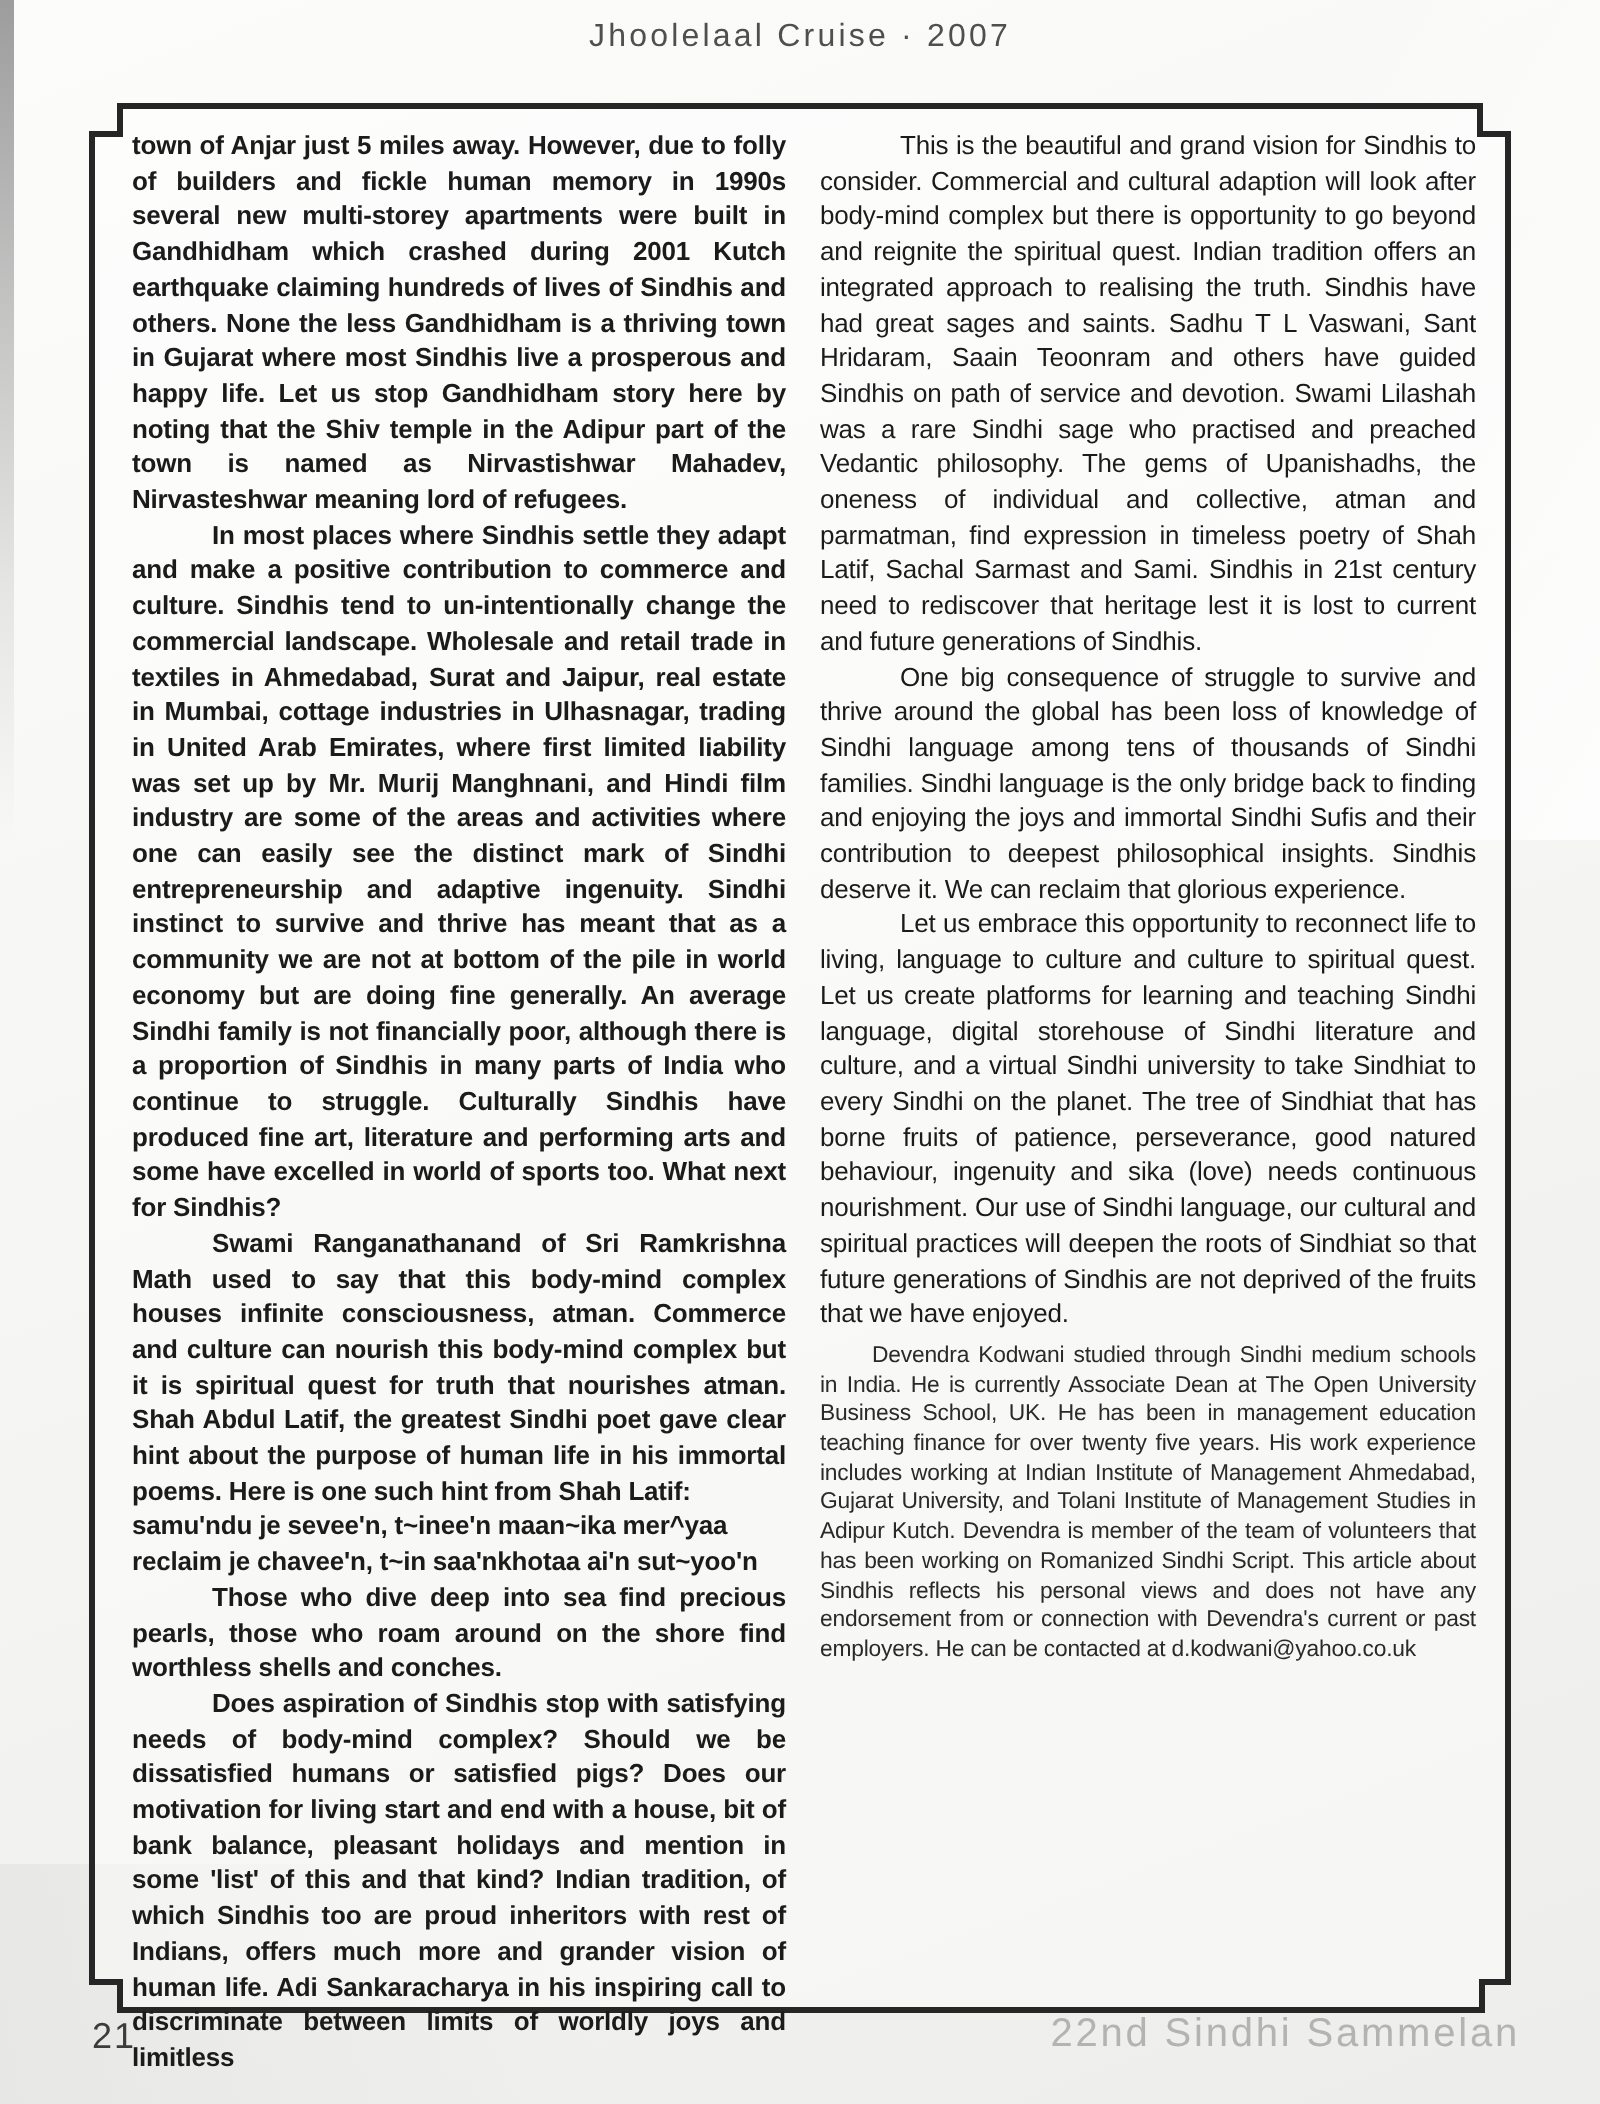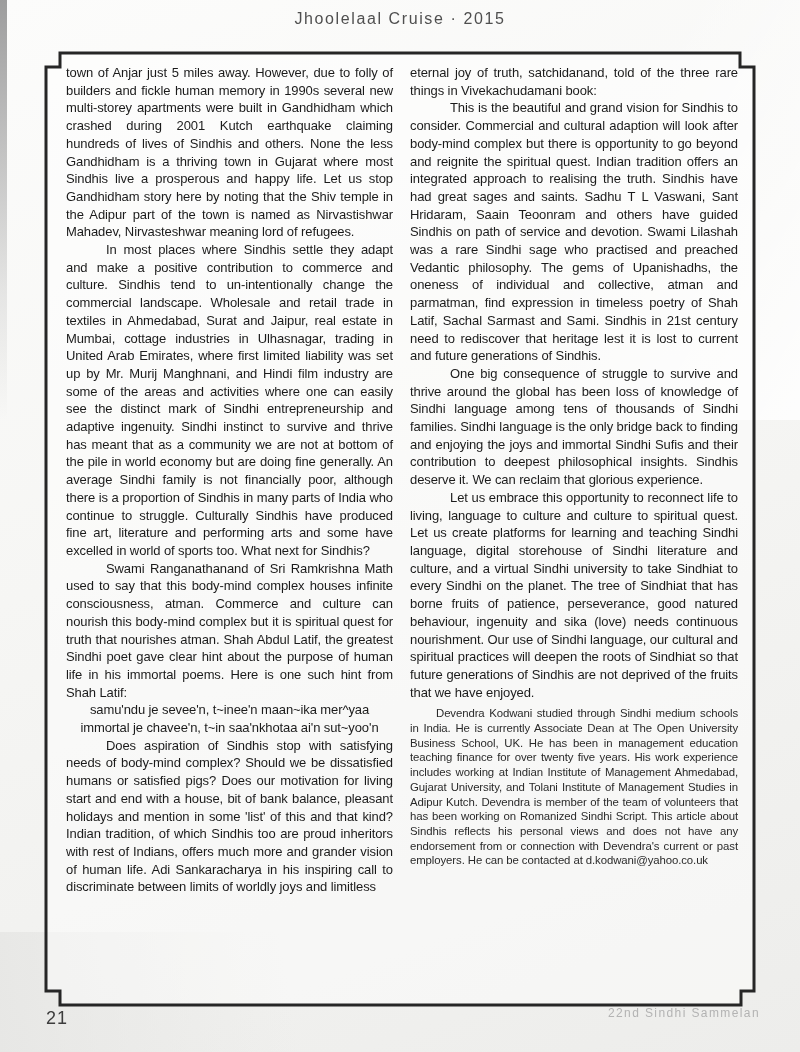--- a/index.html
+++ b/index.html
@@ -22,70 +22,70 @@
   }
   .header-title{
     position:absolute;top:10px;left:0;width:100%;text-align:center;
     font-size:16px;letter-spacing:1.6px;color:#4f4f4f;font-weight:400;
   }
   .frame-svg{position:absolute;left:0;top:0;}
   .col{
     position:absolute;top:64px;text-align:justify;
     font-size:13px;line-height:17.7px;letter-spacing:-0.1px;
   }
-  .col-left{left:66px;width:327px;}
+  .col-left{left:66px;width:327px;font-weight:bold;}
   .col-right{left:410px;width:328px;}
   .col p{margin:0;}
   .indent{text-indent:40px;}
-  .verse{text-align:center;}
+  .verse{text-align:left;}
   .sanskrit{
     text-align:center;font-size:12.5px;line-height:18px;margin:8px 0 10px 0 !important;
     color:#222;
   }
   .bio{
     font-size:11.4px;line-height:14.7px;text-indent:26px;
     margin-top:5px !important;color:#2a2a2a;
   }
   .footer-page-number{
     position:absolute;left:46px;top:1008px;width:709px;text-align:left;
     font-size:18px;letter-spacing:1px;color:#3c3c3c;
   }
   .footer-event{
     position:absolute;right:40px;top:1006px;
-    font-size:12px;letter-spacing:1.4px;color:#b3b3b3;
+    font-size:20px;letter-spacing:1.4px;color:#b3b3b3;
   }
 </style>
 </head>
 <body>
 
 <div class="page">
 
   <div class="sheen"></div>
   <div class="sheen-bottom"></div>
   <div class="edge-left"></div>
 
-  <div class="header-title">Jhoolelaal Cruise · 2015</div>
+  <div class="header-title">Jhoolelaal Cruise · 2007</div>
 
   <svg class="frame-svg" width="800" height="1052" viewBox="0 0 800 1052" aria-hidden="true">
     <polygon points="60,53 740,53 740,67 754,67 754,991 741,991 741,1005 60,1005 60,991 46,991 46,67 60,67" fill="rgba(255,255,255,0.45)" stroke="#262626" stroke-width="3"></polygon>
   </svg>
 
   <div class="col col-left">
     <p>town of Anjar just 5 miles away. However, due to folly of builders and fickle human memory in 1990s several new multi-storey apartments were built in Gandhidham which crashed during 2001 Kutch earthquake claiming hundreds of lives of Sindhis and others. None the less Gandhidham is a thriving town in Gujarat where most Sindhis live a prosperous and happy life. Let us stop Gandhidham story here by noting that the Shiv temple in the Adipur part of the town is named as Nirvastishwar Mahadev, Nirvasteshwar meaning lord of refugees.</p>
     <p class="indent">In most places where Sindhis settle they adapt and make a positive contribution to commerce and culture. Sindhis tend to un-intentionally change the commercial landscape. Wholesale and retail trade in textiles in Ahmedabad, Surat and Jaipur, real estate in Mumbai, cottage industries in Ulhasnagar, trading in United Arab Emirates, where first limited liability was set up by Mr. Murij Manghnani, and Hindi film industry are some of the areas and activities where one can easily see the distinct mark of Sindhi entrepreneurship and adaptive ingenuity. Sindhi instinct to survive and thrive has meant that as a community we are not at bottom of the pile in world economy but are doing fine generally. An average Sindhi family is not financially poor, although there is a proportion of Sindhis in many parts of India who continue to struggle. Culturally Sindhis have produced fine art, literature and performing arts and some have excelled in world of sports too. What next for Sindhis?</p>
     <p class="indent">Swami Ranganathanand of Sri Ramkrishna Math used to say that this body-mind complex houses infinite consciousness, atman. Commerce and culture can nourish this body-mind complex but it is spiritual quest for truth that nourishes atman. Shah Abdul Latif, the greatest Sindhi poet gave clear hint about the purpose of human life in his immortal poems. Here is one such hint from Shah Latif:</p>
     <p class="verse">
       <span>samu'ndu je sevee'n, t~inee'n maan~ika mer^yaa</span><br>
-      <span>immortal je chavee'n, t~in saa'nkhotaa ai'n sut~yoo'n</span>
+      <span>reclaim je chavee'n, t~in saa'nkhotaa ai'n sut~yoo'n</span>
     </p>
+    <p class="indent">Those who dive deep into sea find precious pearls, those who roam around on the shore find worthless shells and conches.</p>
     <p class="indent">Does aspiration of Sindhis stop with satisfying needs of body-mind complex? Should we be dissatisfied humans or satisfied pigs? Does our motivation for living start and end with a house, bit of bank balance, pleasant holidays and mention in some 'list' of this and that kind? Indian tradition, of which Sindhis too are proud inheritors with rest of Indians, offers much more and grander vision of human life. Adi Sankaracharya in his inspiring call to discriminate between limits of worldly joys and limitless</p>
   </div>
 
   <div class="col col-right">
-    <p>eternal joy of truth, satchidanand, told of the three rare things in Vivekachudamani book:</p>
     <p class="indent">This is the beautiful and grand vision for Sindhis to consider. Commercial and cultural adaption will look after body-mind complex but there is opportunity to go beyond and reignite the spiritual quest. Indian tradition offers an integrated approach to realising the truth. Sindhis have had great sages and saints. Sadhu T L Vaswani, Sant Hridaram, Saain Teoonram and others have guided Sindhis on path of service and devotion. Swami Lilashah was a rare Sindhi sage who practised and preached Vedantic philosophy. The gems of Upanishadhs, the oneness of individual and collective, atman and parmatman, find expression in timeless poetry of Shah Latif, Sachal Sarmast and Sami. Sindhis in 21st century need to rediscover that heritage lest it is lost to current and future generations of Sindhis.</p>
     <p class="indent">One big consequence of struggle to survive and thrive around the global has been loss of knowledge of Sindhi language among tens of thousands of Sindhi families. Sindhi language is the only bridge back to finding and enjoying the joys and immortal Sindhi Sufis and their contribution to deepest philosophical insights. Sindhis deserve it. We can reclaim that glorious experience.</p>
     <p class="indent">Let us embrace this opportunity to reconnect life to living, language to culture and culture to spiritual quest. Let us create platforms for learning and teaching Sindhi language, digital storehouse of Sindhi literature and culture, and a virtual Sindhi university to take Sindhiat to every Sindhi on the planet. The tree of Sindhiat that has borne fruits of patience, perseverance, good natured behaviour, ingenuity and sika (love) needs continuous nourishment. Our use of Sindhi language, our cultural and spiritual practices will deepen the roots of Sindhiat so that future generations of Sindhis are not deprived of the fruits that we have enjoyed.</p>
     <p class="bio">Devendra Kodwani studied through Sindhi medium schools in India. He is currently Associate Dean at The Open University Business School, UK. He has been in management education teaching finance for over twenty five years. His work experience includes working at Indian Institute of Management Ahmedabad, Gujarat University, and Tolani Institute of Management Studies in Adipur Kutch. Devendra is member of the team of volunteers that has been working on Romanized Sindhi Script. This article about Sindhis reflects his personal views and does not have any endorsement from or connection with Devendra's current or past employers. He can be contacted at d.kodwani@yahoo.co.uk</p>
   </div>
 
   <div class="footer-page-number">21</div>
   <div class="footer-event">22nd Sindhi Sammelan</div>
 
 </div>

